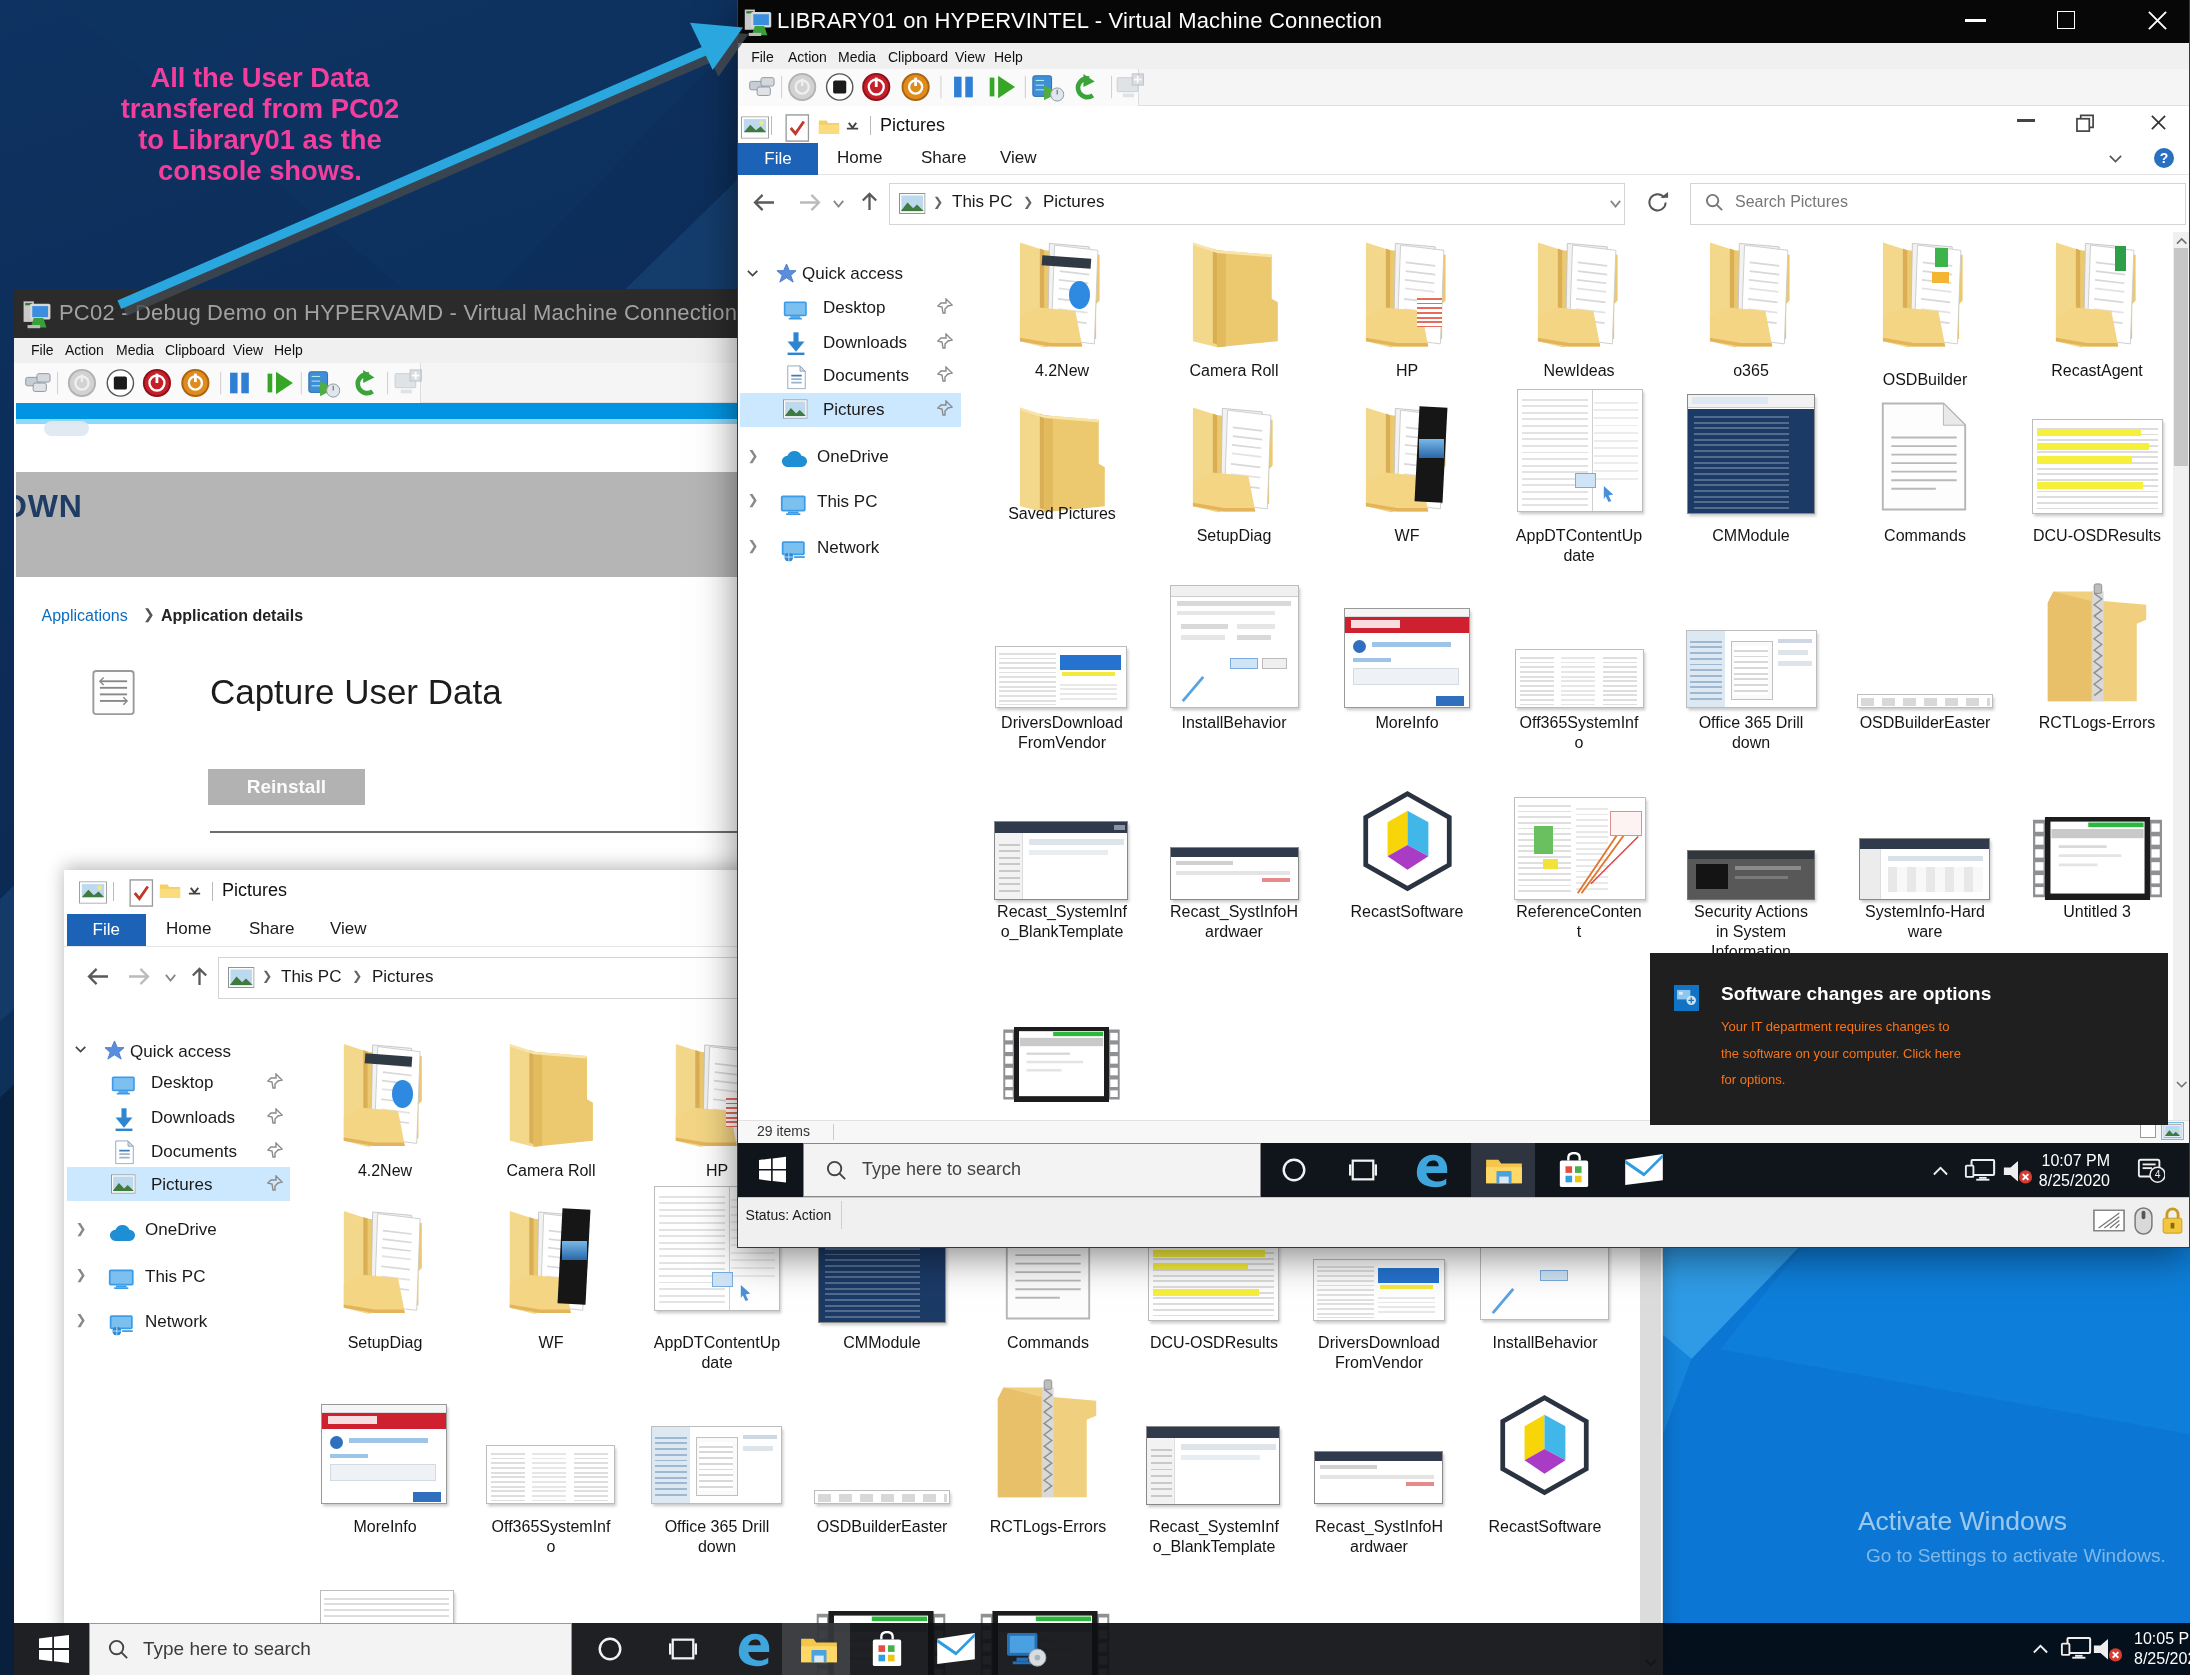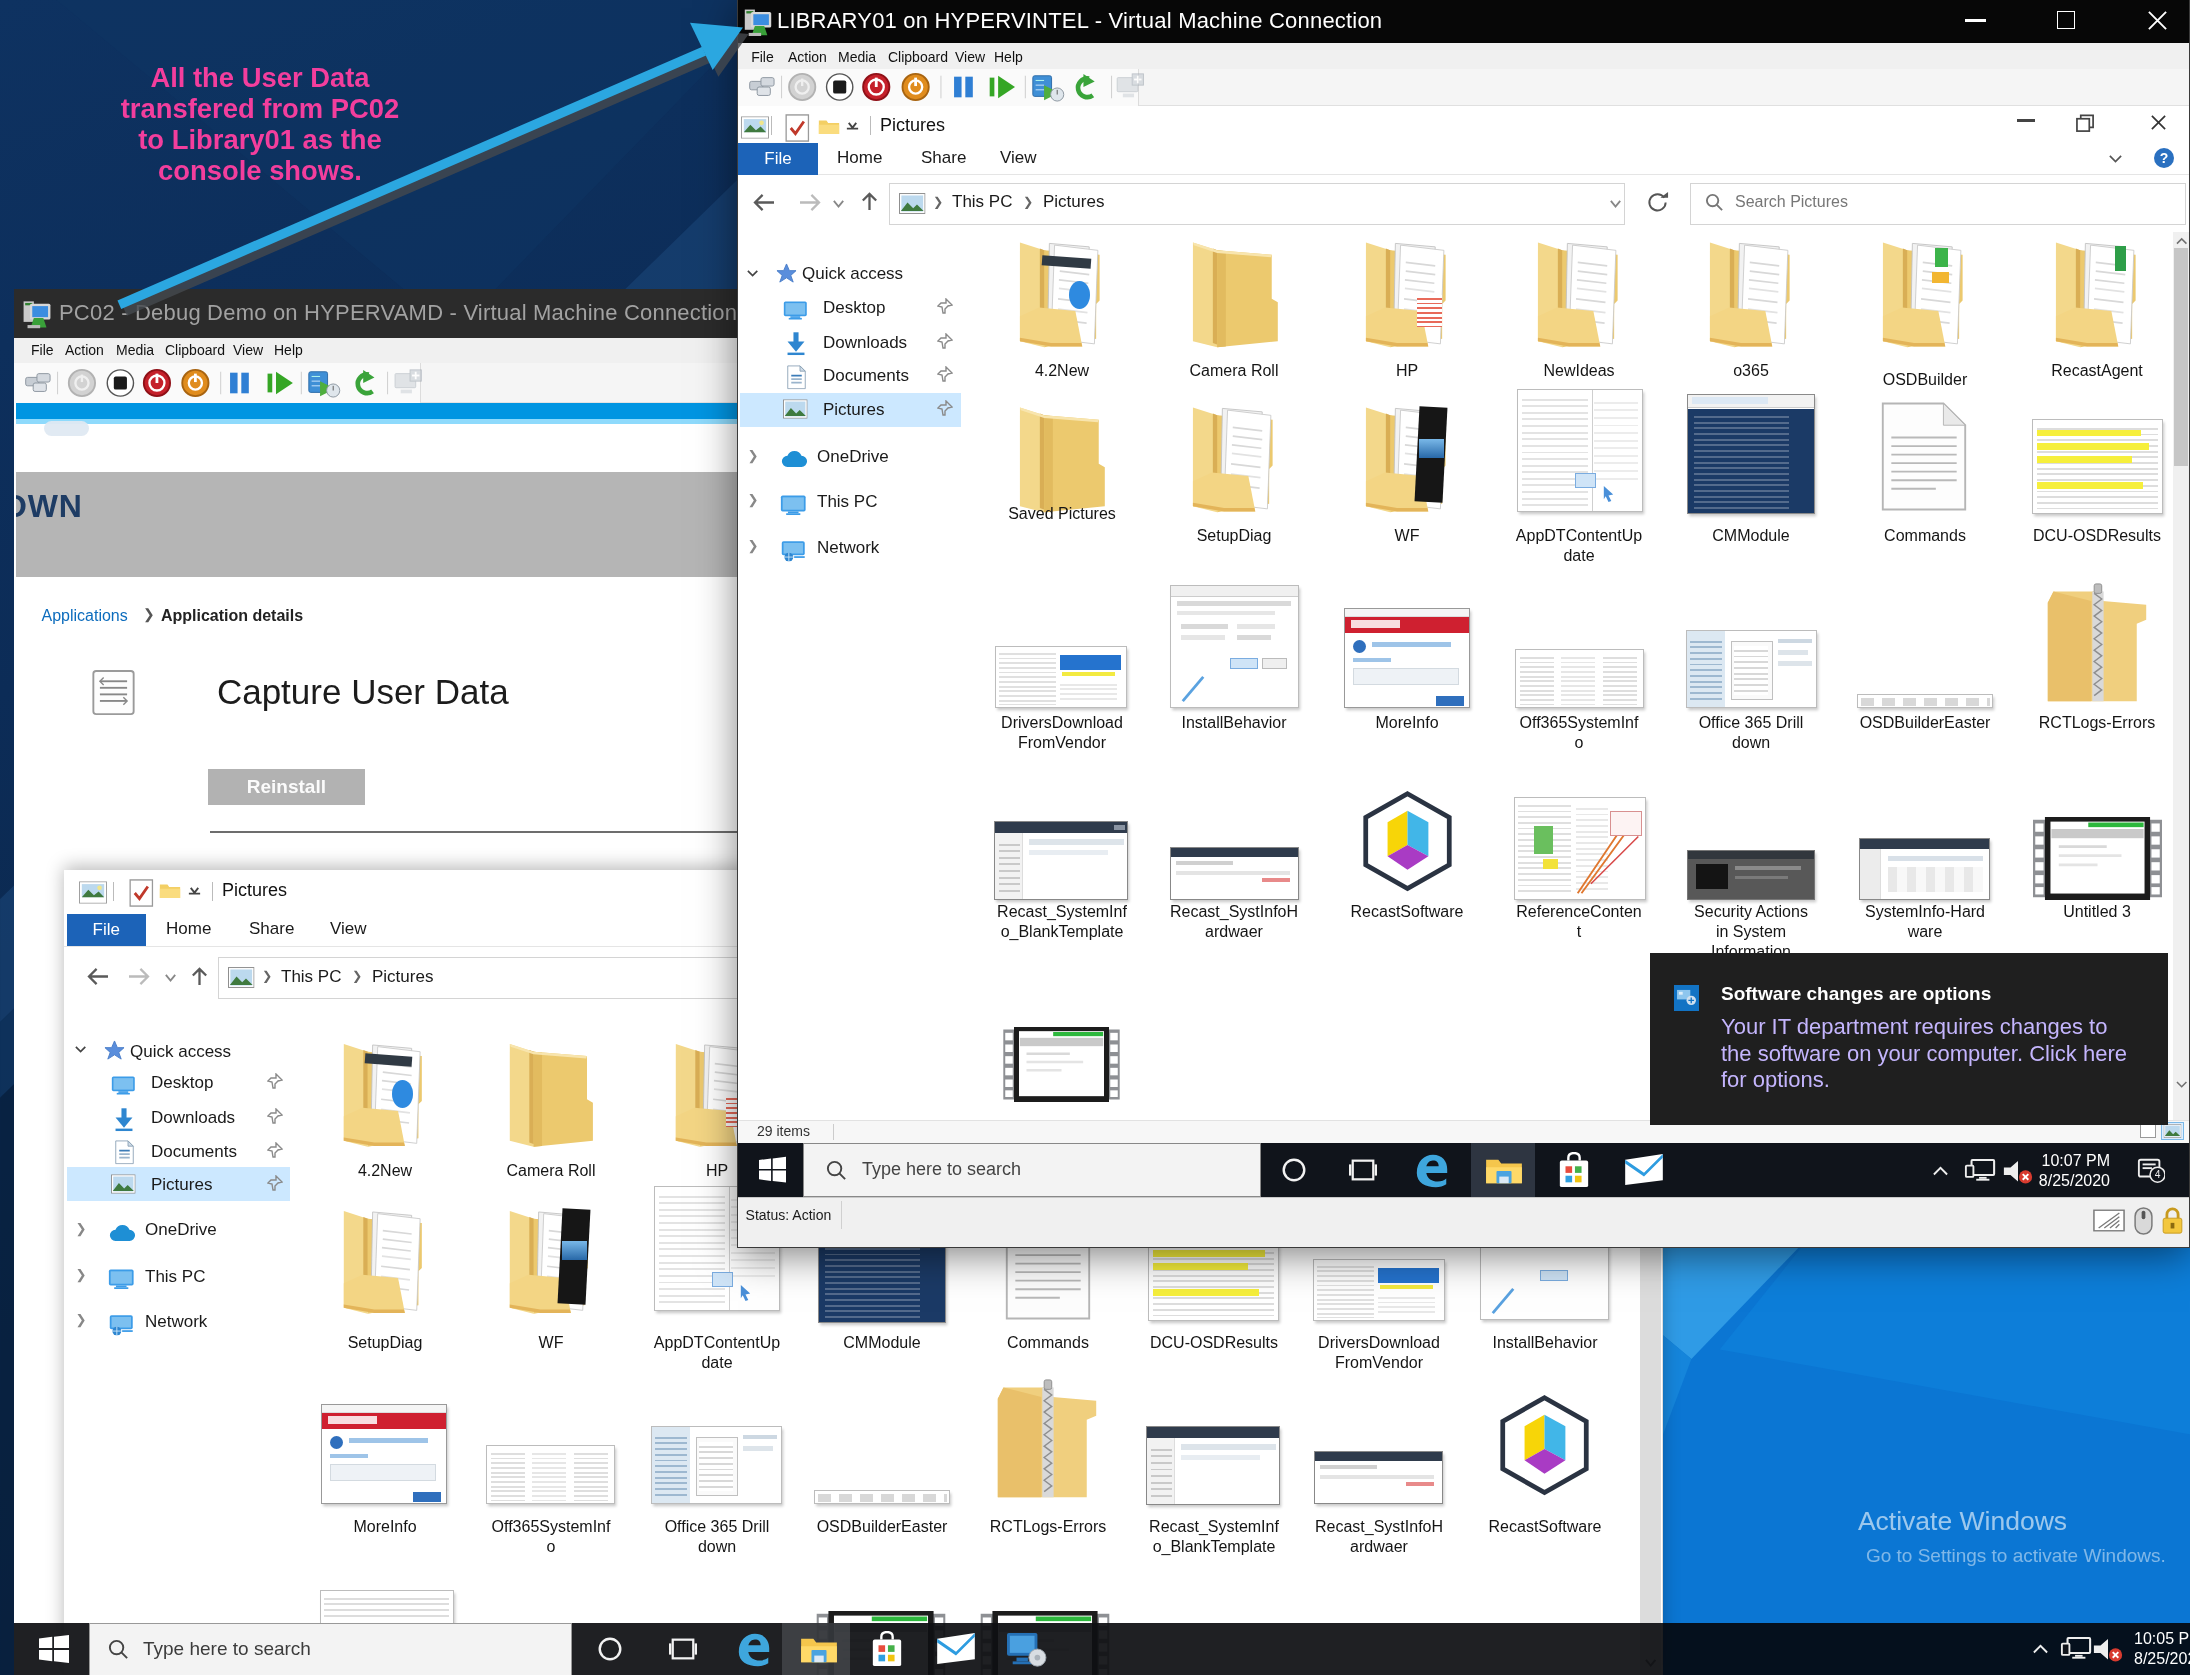--- a/index.html
+++ b/index.html
@@ -301,21 +301,21 @@
   <div class="a" style="left:145px;top:204px;font-size:16px;color:#222;font-weight:bold">Application details</div>
   <svg class="a" style="left:76px;top:267px" width="43" height="45" viewBox="0 0 45 48">
    <rect x="1" y="1" width="43" height="46" rx="3" fill="#fdfdfd" stroke="#9a9a9a" stroke-width="2"></rect>
    <line x1="8" y1="12" x2="37" y2="12" stroke="#888" stroke-width="2"></line>
           <line x1="8" y1="19" x2="37" y2="19" stroke="#888" stroke-width="2"></line>
    <line x1="8" y1="26" x2="37" y2="26" stroke="#888" stroke-width="2"></line>
           <line x1="8" y1="33" x2="37" y2="33" stroke="#888" stroke-width="2"></line>
    <polyline points="12,8 8,12 12,16" fill="none" stroke="#888" stroke-width="1.5"></polyline>
           <polyline points="33,29 37,33 33,37" fill="none" stroke="#888" stroke-width="1.5"></polyline>
   </svg>
-  <div class="a" style="left:201px;top:269px;font-size:35px;color:#1c1c1c">Capture User Data</div>
+  <div class="a" style="left:194px;top:269px;font-size:35px;color:#1c1c1c">Capture User Data</div>
   <div class="a" style="left:192px;top:366px;width:157px;height:36px;background:#b2b2b2;color:#fbfbfb;font-weight:bold;font-size:19px;text-align:center;line-height:36px">Reinstall</div>
   <div class="a" style="left:194px;top:428px;width:528px;height:1.9px;background:#6d6d6d"></div>
 
   <div class="a" style="left:1647px;top:0;width:528px;height:1274px;background:#0b76d3">
     <svg class="a" width="528" height="1274" style="left:0;top:0" viewBox="0 0 558 1346">
       <polygon points="0,875 160,875 30,1010 0,985" fill="#2f9be6"></polygon>
       <polygon points="0,985 30,1010 0,1090" fill="#1585db"></polygon>
       <polygon points="160,875 558,875 558,1090 60,1000" fill="#0d7ed9"></polygon>
       <rect x="0" y="860" width="558" height="30" fill="#3ba3e8" opacity=".5"></rect>
     </svg>
@@ -1024,21 +1024,21 @@
 
  <div class="a" style="left:912px;top:953px;width:518px;height:172px;background:#1f1f1f;z-index:5">
   <div class="a" style="left:24px;top:32px;width:24.6px;height:25.6px;background:#1273c4"></div>
   <svg class="a" style="left:25.6px;top:36px" width="21" height="18" viewBox="0 0 22 19">
           <rect x="1" y="1" width="14" height="10" fill="#8ec6ee"></rect>
           <rect x="3" y="3" width="4" height="3" fill="#fff" opacity=".7"></rect>
           <circle cx="16" cy="12" r="5" fill="#cfe0ef"></circle>
           <path d="M13 12 h6 M16 9 v6" stroke="#1273c4" stroke-width="1.4"></path>
         </svg>
   <div class="a" style="left:71px;top:30px;font-size:19px;font-weight:bold;color:#fff">Software changes are options</div>
-  <div class="a" style="left:71px;top:61px;font-size:22px;line-height:26.5px;color:#c4b5fd">Your IT department requires changes to<br>the software on your computer. Click here<br>for options.</div>
+  <div class="a" style="left:71px;top:61px;font-size:13px;line-height:26.5px;color:#f97316">Your IT department requires changes to<br>the software on your computer. Click here<br>for options.</div>
  </div>
 
  <div class="a" style="left:0;top:1143px;width:100%;height:54px;background:#10141b">
   <svg class="a" style="left:21px;top:13.2px" width="27.4" height="27.4" viewBox="0 0 34 34">
           <use href="#swinflag"></use>
         </svg>
   <div class="a" style="left:65px;top:0;width:458px;height:54px;background:#f3f3f3;border:0.9px solid #888"></div>
   <svg class="a" style="left:87px;top:16px" width="23" height="23" viewBox="0 0 24 24">
           <circle cx="10" cy="10" r="7" fill="none" stroke="#444" stroke-width="2"></circle>
           <line x1="15" y1="15" x2="21" y2="21" stroke="#444" stroke-width="2"></line>

